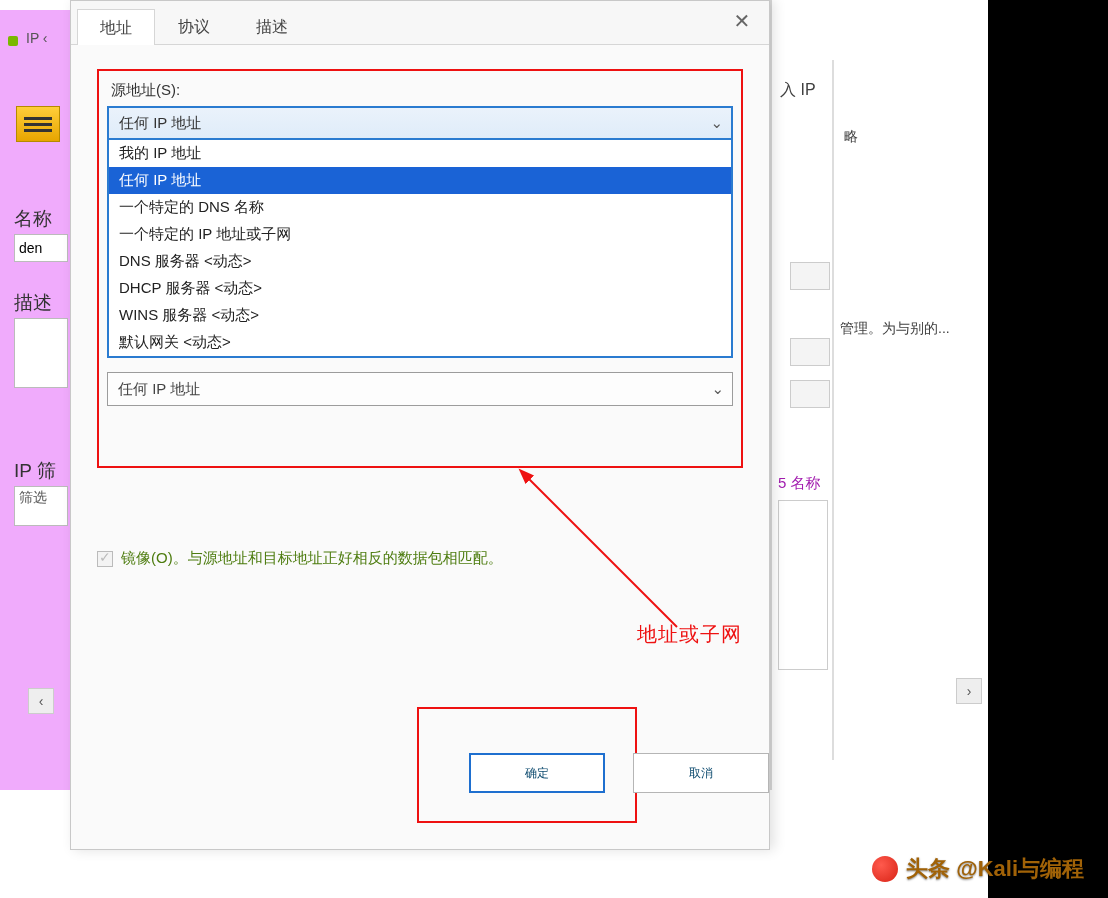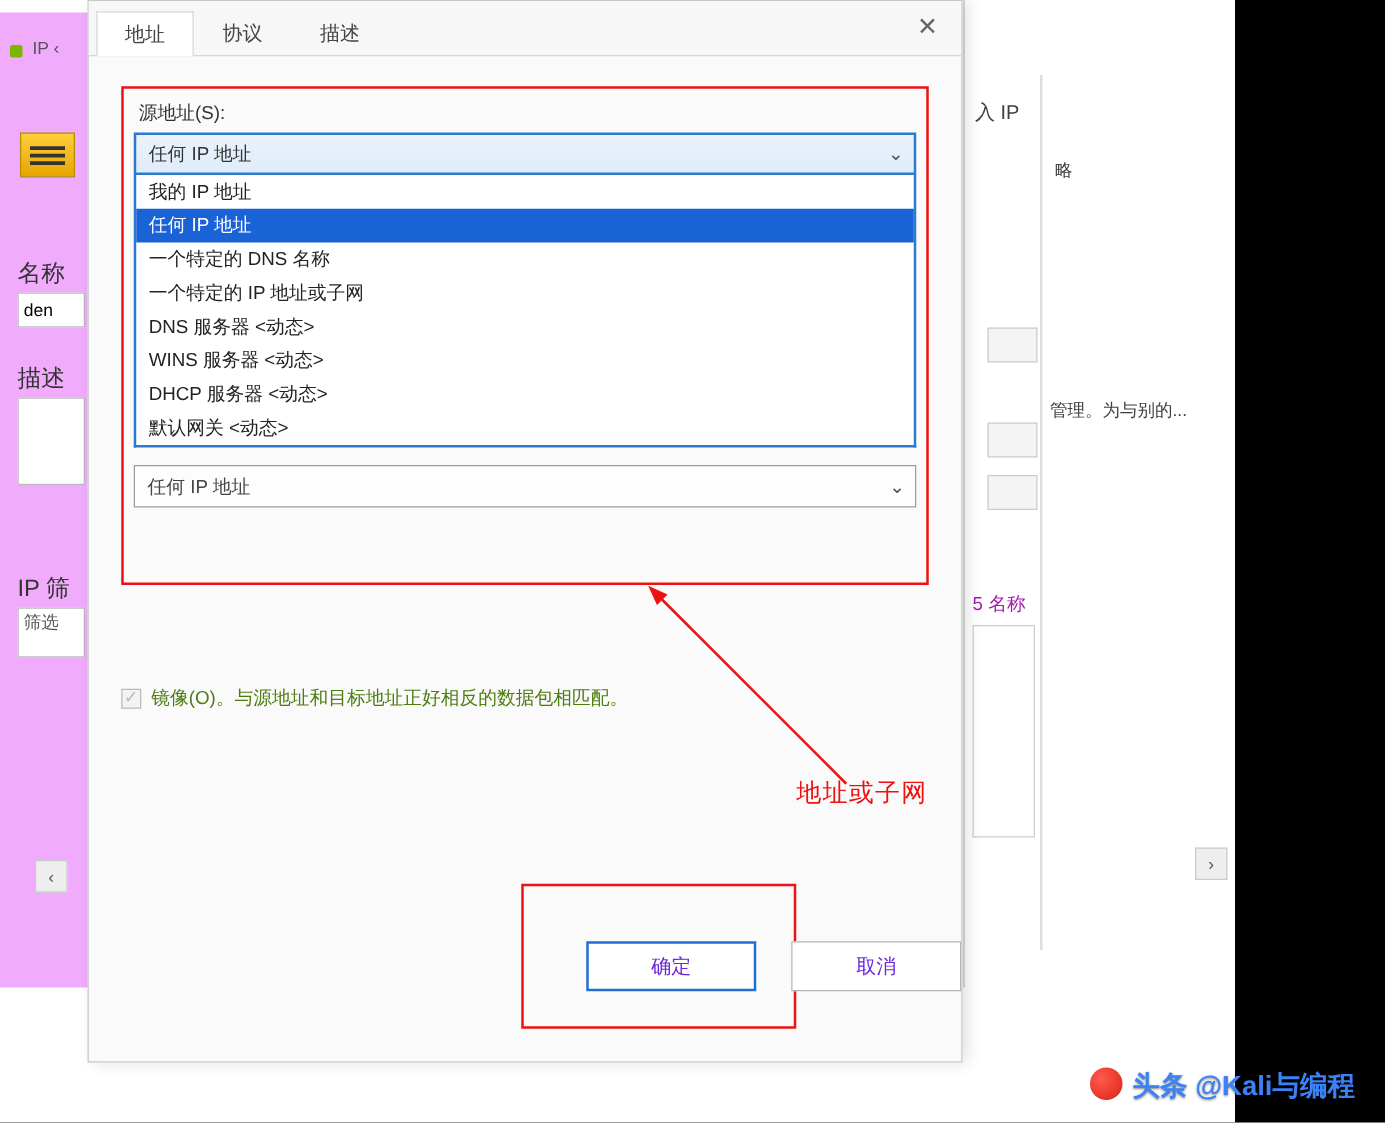--- a/index.html
+++ b/index.html
@@ -156,29 +156,29 @@
   .red-box-2 {
     position:absolute; left:346px; top:706px;
     width:220px; height:116px; border:2px solid #e11;
     pointer-events:none;
   }
 
   .btn-row { position:absolute; left:398px; top:752px; display:flex; gap:28px; }
   .btn {
     width:136px; height:40px;
     display:flex;align-items:center;justify-content:center;
-    font-size:16px; color:#6d28d9; background:#fff;
+    font-size:12px; color:#0c4a6e; background:#fff;
   }
   .btn.ok   { border:2px solid #1e6fcf; }
   .btn.cancel { border:1px solid #b5b5b5; }
 
   .watermark {
     position:absolute; right:24px; bottom:14px;
-    color:#3b82f6; font-size:22px; font-weight:600;
-    display:flex; gap:8px;
+    color:#a16207; font-size:22px; font-weight:600;
+    display:flex; align-items:center; gap:8px;
     text-shadow:0 1px 2px rgba(0,0,0,.5);
   }
   .watermark .logo {
     width:26px;height:26px;border-radius:50%;
     background:radial-gradient(circle at 35% 35%, #ff5a4d, #d82316);
     display:inline-block;
   }
 </style>
 </head>
 <body>
@@ -235,22 +235,22 @@
         <span>任何 IP 地址</span>
         <span class="chev">⌄</span>
       </div>
 
       <div class="droplist">
         <div class="opt">我的 IP 地址</div>
         <div class="opt sel">任何 IP 地址</div>
         <div class="opt">一个特定的 DNS 名称</div>
         <div class="opt">一个特定的 IP 地址或子网</div>
         <div class="opt">DNS 服务器 &lt;动态&gt;</div>
+        <div class="opt">DHCP 服务器 &lt;动态&gt;</div>
         <div class="opt">WINS 服务器 &lt;动态&gt;</div>
-        <div class="opt">DHCP 服务器 &lt;动态&gt;</div>
         <div class="opt">默认网关 &lt;动态&gt;</div>
       </div>
 
       <div class="combo2">
         <span>任何 IP 地址</span>
         <span class="chev">⌄</span>
       </div>
     </div>
   </div>
 

